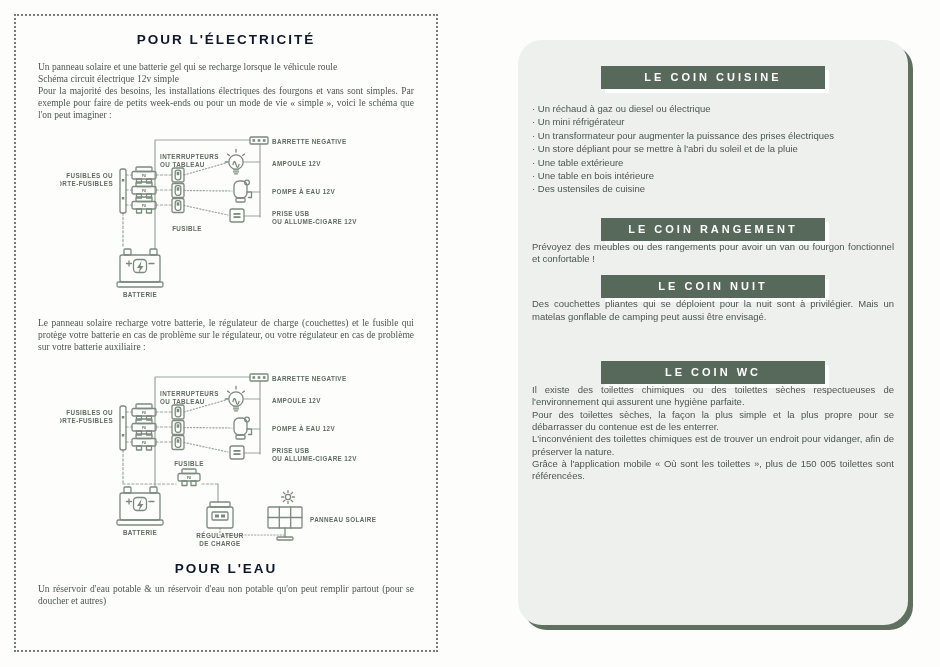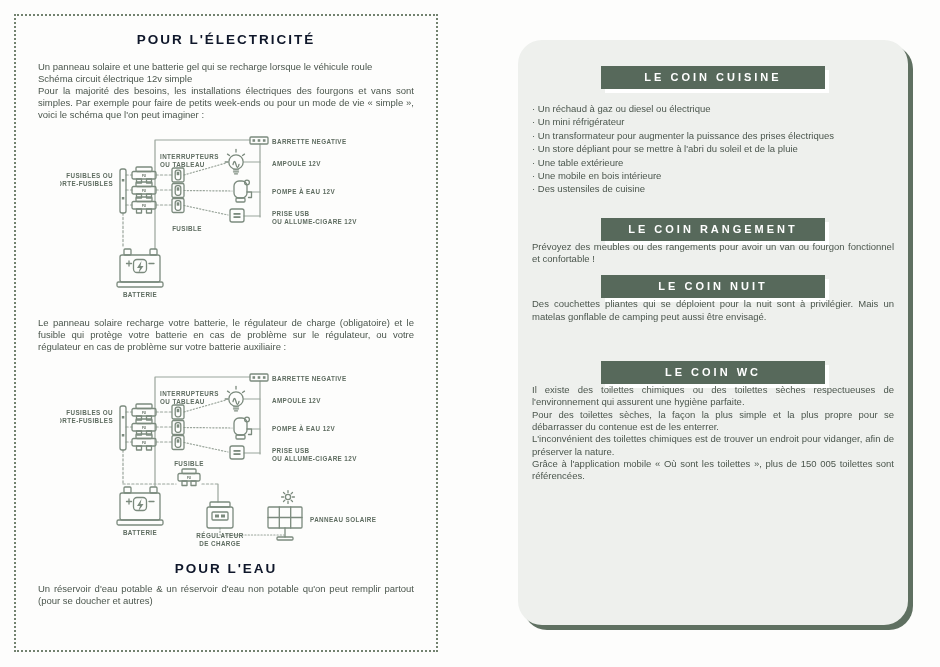--- a/index.html
+++ b/index.html
@@ -2,21 +2,21 @@
 <html><head>
 <meta charset="utf-8">
 <style>
   html,body { margin:0; padding:0; background:#ffffff; }
   .page { position:relative; width:940px; height:667px; background:#fdfdfc; font-family:"Liberation Sans",sans-serif; overflow:hidden; }
 
   
   .left-panel { position:absolute; left:14px; top:14px; width:424px; height:638px; box-sizing:border-box;
     border:2px dotted #72826f; padding:16px 22px 0; overflow:hidden; background:#fdfdfc; }
   .panel-title { margin:0; text-align:center; font-size:13.5px; font-weight:bold; letter-spacing:2px; color:#0f172a; }
-  .body-line, .body-just { margin:0; font-size:9.5px; line-height:12px; color:#4b564d; }
+  .body-line, .body-just { margin:0; font-size:9.5px; line-height:12px; color:#4b564d;font-family:Liberation Serif, serif; }
   .body-just { text-align:justify; }
   .intro { margin-top:14px; }
   .solar-text { margin-top:14px; }
   .water-title { margin-top:8px; }
   .water-para { margin-top:7px; }
 
   
   .diagram { display:block; margin:14px 0 0 22px; }
   .diagram path, .diagram rect, .diagram circle { stroke:#7b8a7d; fill:none; stroke-width:1.3; stroke-linejoin:round; stroke-linecap:round; }
   .diagram .fill { fill:#7b8a7d; stroke:none; }
@@ -176,21 +176,21 @@
       <text class="mid" x="127" y="96">FUSIBLE</text>
       <text x="212" y="8.5">BARRETTE NEGATIVE</text>
       <text x="212" y="31">AMPOULE 12V</text>
       <text x="212" y="59">POMPE À EAU 12V</text>
       <text x="212" y="81">PRISE USB</text>
       <text x="212" y="89">OU ALLUME-CIGARE 12V</text>
       <text class="mid" x="80" y="162">BATTERIE</text>
     </svg>
 
     <div class="solar-text">
-      <p class="body-just">Le panneau solaire recharge votre batterie, le régulateur de charge (obligatoire) et le fusible qui protège votre batterie en cas de problème sur le régulateur, ou votre régulateur en cas de problème sur votre batterie auxiliaire :</p>
+      <p class="body-just">Le panneau solaire recharge votre batterie, le régulateur de charge (couchettes) et le fusible qui protège votre batterie en cas de problème sur le régulateur, ou votre régulateur en cas de problème sur votre batterie auxiliaire :</p>
     </div>
 
     <svg class="diagram" width="340" height="186" viewBox="0 0 340 186">
       <g class="wires">
         <path d="M190,10 H95 V119"></path>
         <path d="M158,117 V135"></path>
       </g>
       <g class="wires dash">
         <path d="M63,83 V117"></path>
           <path d="M63,117 H116"></path>
@@ -348,21 +348,21 @@
   </div>
 
   <div class="card">
     <div class="badge">LE COIN CUISINE</div>
     <ul class="card-list">
       <li>Un réchaud à gaz ou diesel ou électrique</li>
       <li>Un mini réfrigérateur</li>
       <li>Un transformateur pour augmenter la puissance des prises électriques</li>
       <li>Un store dépliant pour se mettre à l'abri du soleil et de la pluie</li>
       <li>Une table extérieure</li>
-      <li>Une mobile en bois intérieure</li>
+      <li>Une table en bois intérieure</li>
       <li>Des ustensiles de cuisine</li>
     </ul>
 
     <div class="badge m-rangement-badge">LE COIN RANGEMENT</div>
     <p class="m-rangement-para">Prévoyez des meubles ou des rangements pour avoir un van ou fourgon fonctionnel et confortable !</p>
 
     <div class="badge m-nuit-badge">LE COIN NUIT</div>
     <p class="m-nuit-para">Des couchettes pliantes qui se déploient pour la nuit sont à privilégier. Mais un matelas gonflable de camping peut aussi être envisagé.</p>
 
     <div class="badge m-wc-badge">LE COIN WC</div>

